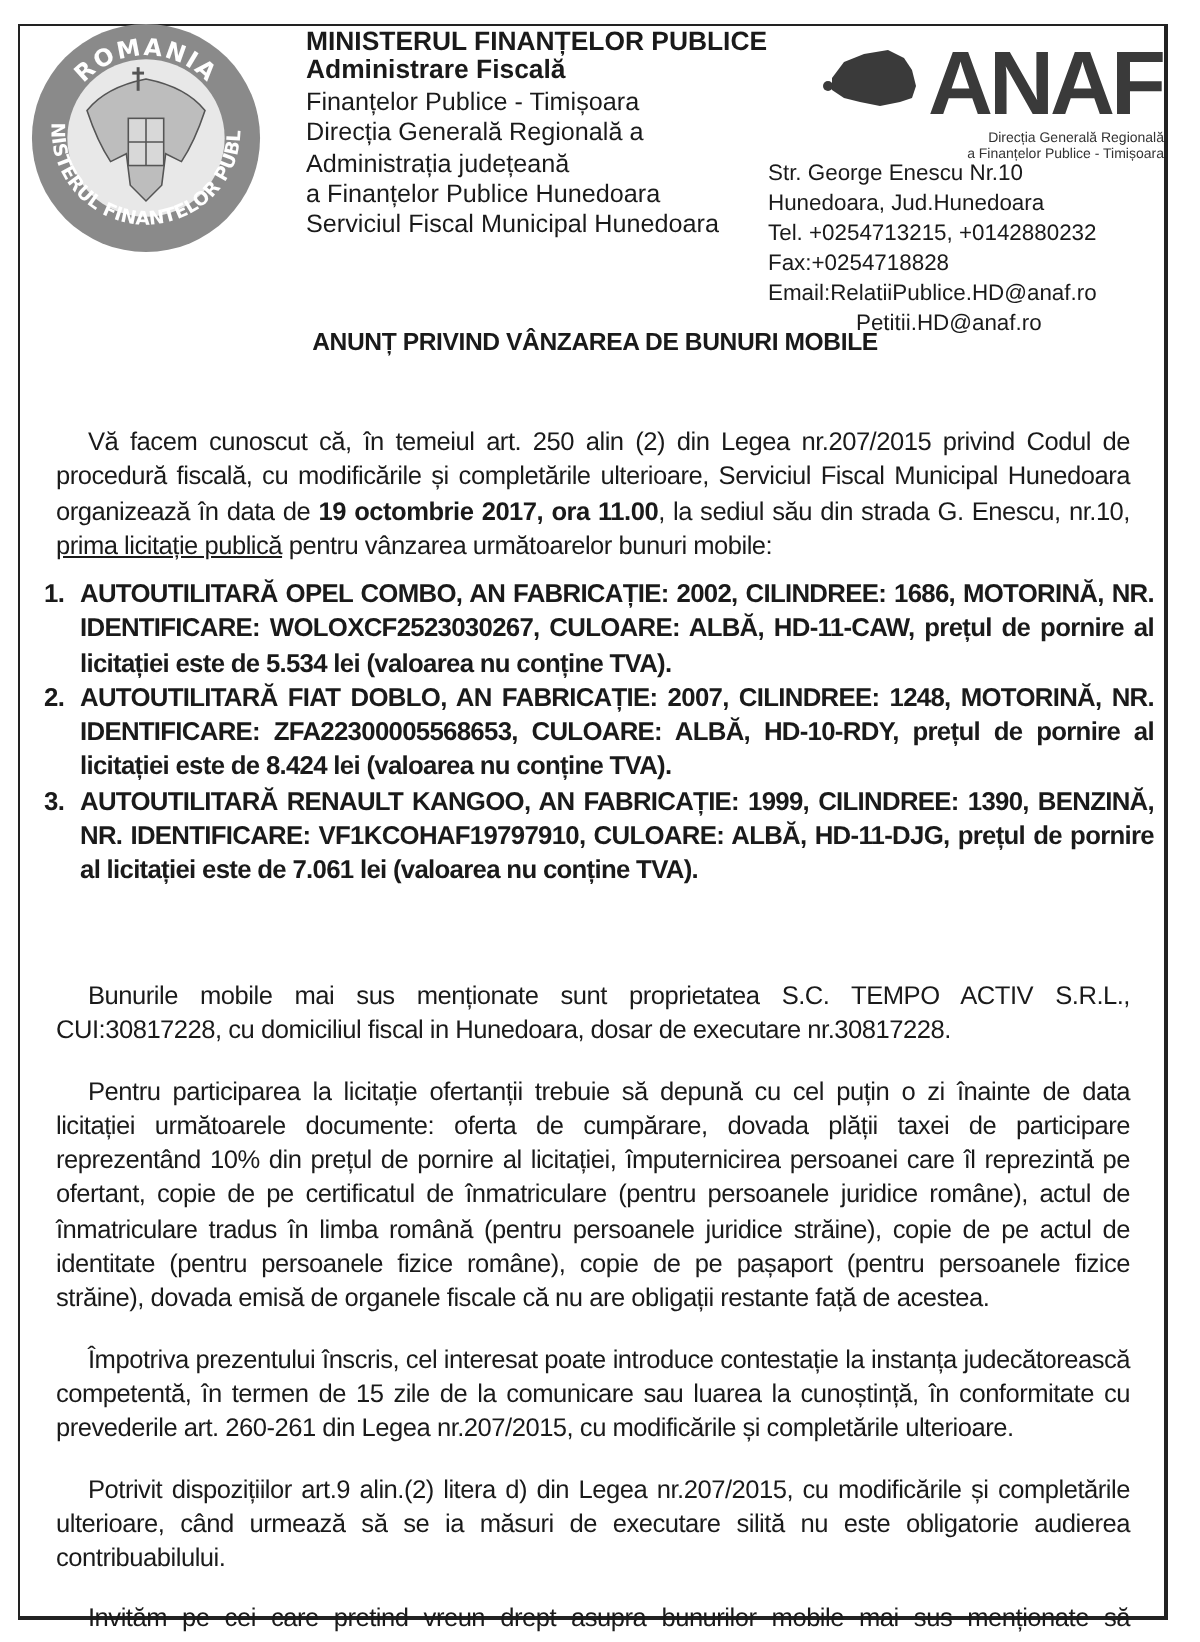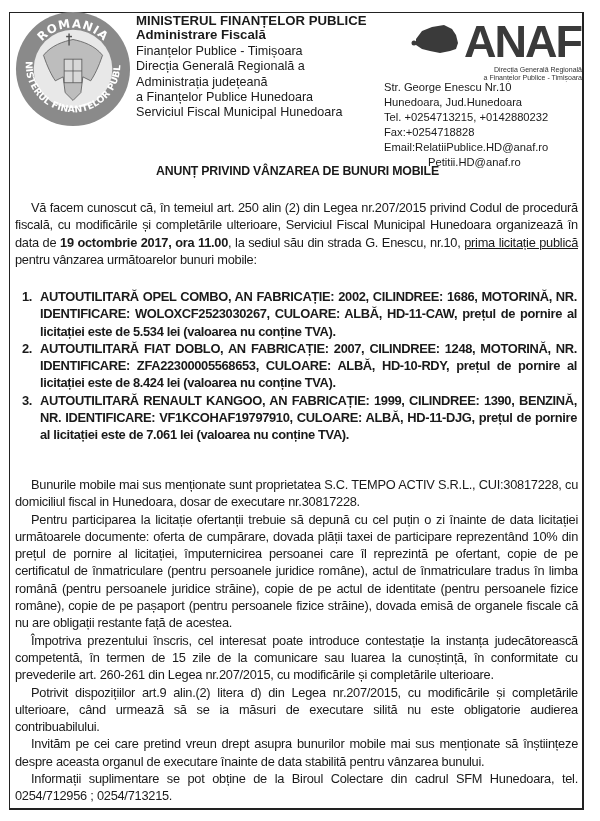--- a/index.html
+++ b/index.html
@@ -4,29 +4,29 @@
 <style>
   html, body { margin: 0; padding: 0; background: #ffffff; }
   body { width: 600px; height: 821px; position: relative; overflow: hidden; color: #1a1a1a; }
   .frame {
     position: absolute; left: 9px; top: 12px; width: 575px; height: 798px;
     border-left: 1.5px solid #222; border-top: 1.5px solid #222;
     border-right: 2.5px solid #222; border-bottom: 2.5px solid #222;
     box-sizing: border-box;
   }
   .seal { position: absolute; left: 14px; top: 10px; width: 118px; height: 118px; }
-  .hdr-left { position: absolute; left: 136px; top: 14px; font-family: "Liberation Sans", sans-serif; font-size: 12.6px; line-height: 15.4px; }
+  .hdr-left { position: absolute; left: 153px; top: 14px; font-family: "Liberation Sans", sans-serif; font-size: 12.6px; line-height: 15.4px; }
   .hdr-left .b { font-weight: bold; font-size: 13.2px; line-height: 14.4px; }
   .anaf-logo { position: absolute; left: 410px; top: 17px; width: 172px; height: 46px; }
   .anaf-sub { position: absolute; left: 410px; top: 66px; width: 172px; text-align: right; font-family: "Liberation Sans", sans-serif; font-size: 7px; line-height: 8px; color: #333; }
   .contact { position: absolute; left: 384px; top: 80px; font-family: "Liberation Sans", sans-serif; font-size: 11.2px; line-height: 15px; }
   .contact .indent { padding-left: 44px; }
   .title { position: absolute; left: 9px; width: 577px; top: 164px; text-align: center; font-family: "Liberation Sans", sans-serif; font-weight: bold; font-size: 12.3px; letter-spacing: -0.2px; }
   .body { position: absolute; left: 15px; width: 563px; font-family: "Liberation Sans", sans-serif; font-size: 12.8px; line-height: 17.3px; text-align: justify; letter-spacing: -0.25px; }
-  .para { text-indent: 16px; margin: 0; }
+  .para { text-indent: 16px; margin: 13px; }
   .p1 { top: 199px; }
   .items { position: absolute; left: 22px; width: 555px; top: 288px; font-family: "Liberation Sans", sans-serif; font-weight: bold; font-size: 12.9px; line-height: 17.3px; letter-spacing: -0.35px; }
   .item { display: flex; text-align: justify; }
   .item .num { width: 18px; flex: none; }
   .item .txt { flex: 1; }
   .p2 { top: 476px; }
   u { text-decoration: underline; }
 </style>
 </head>
 <body>

